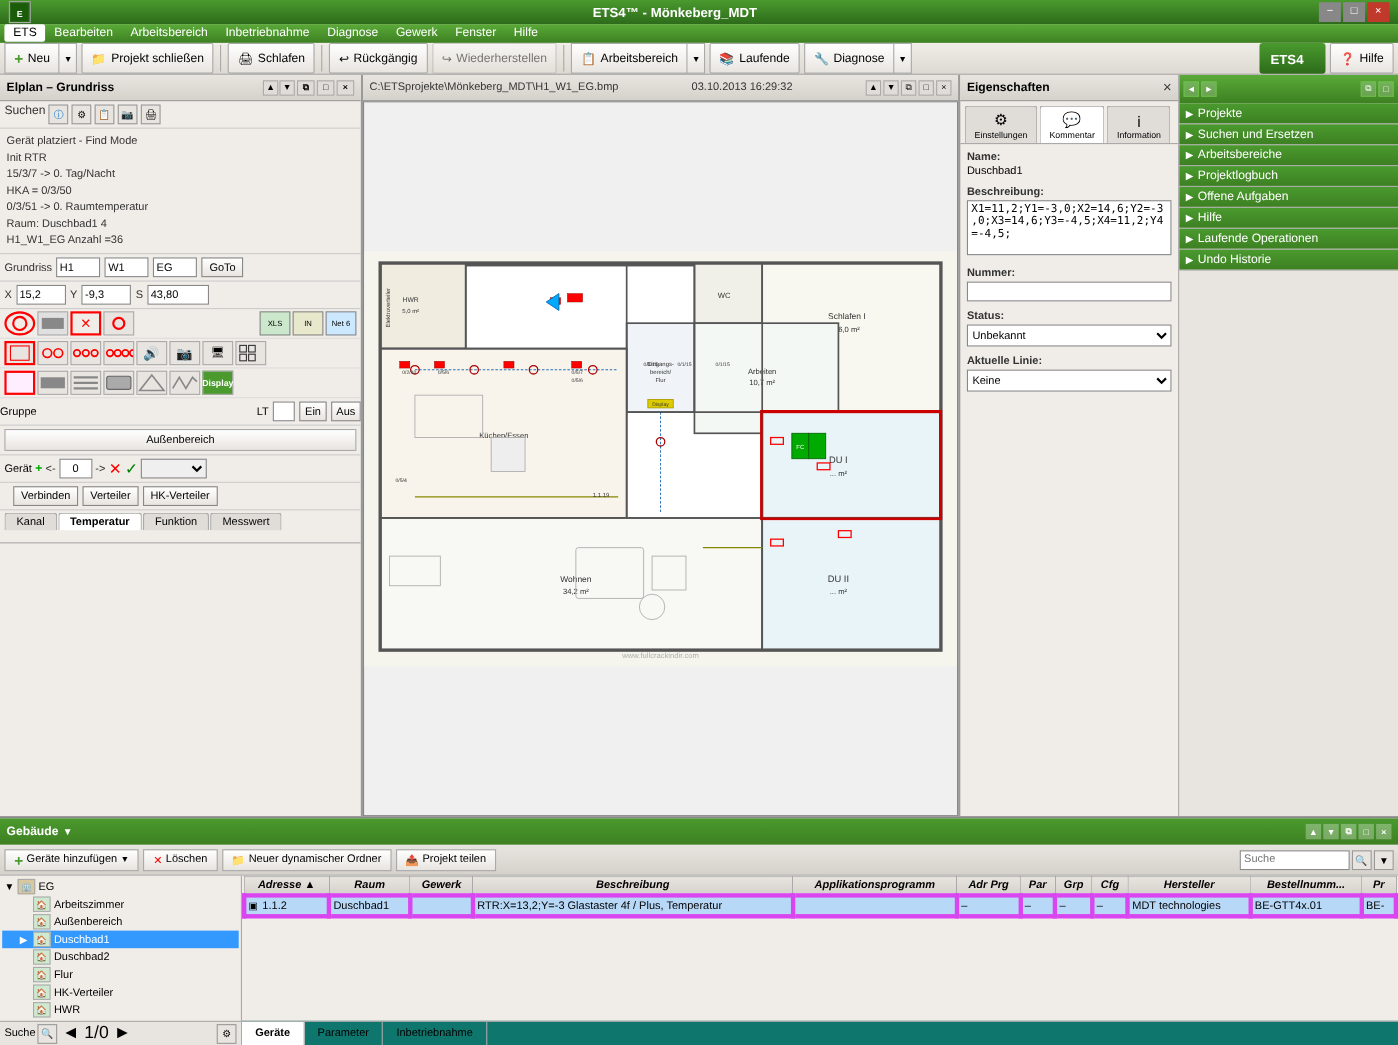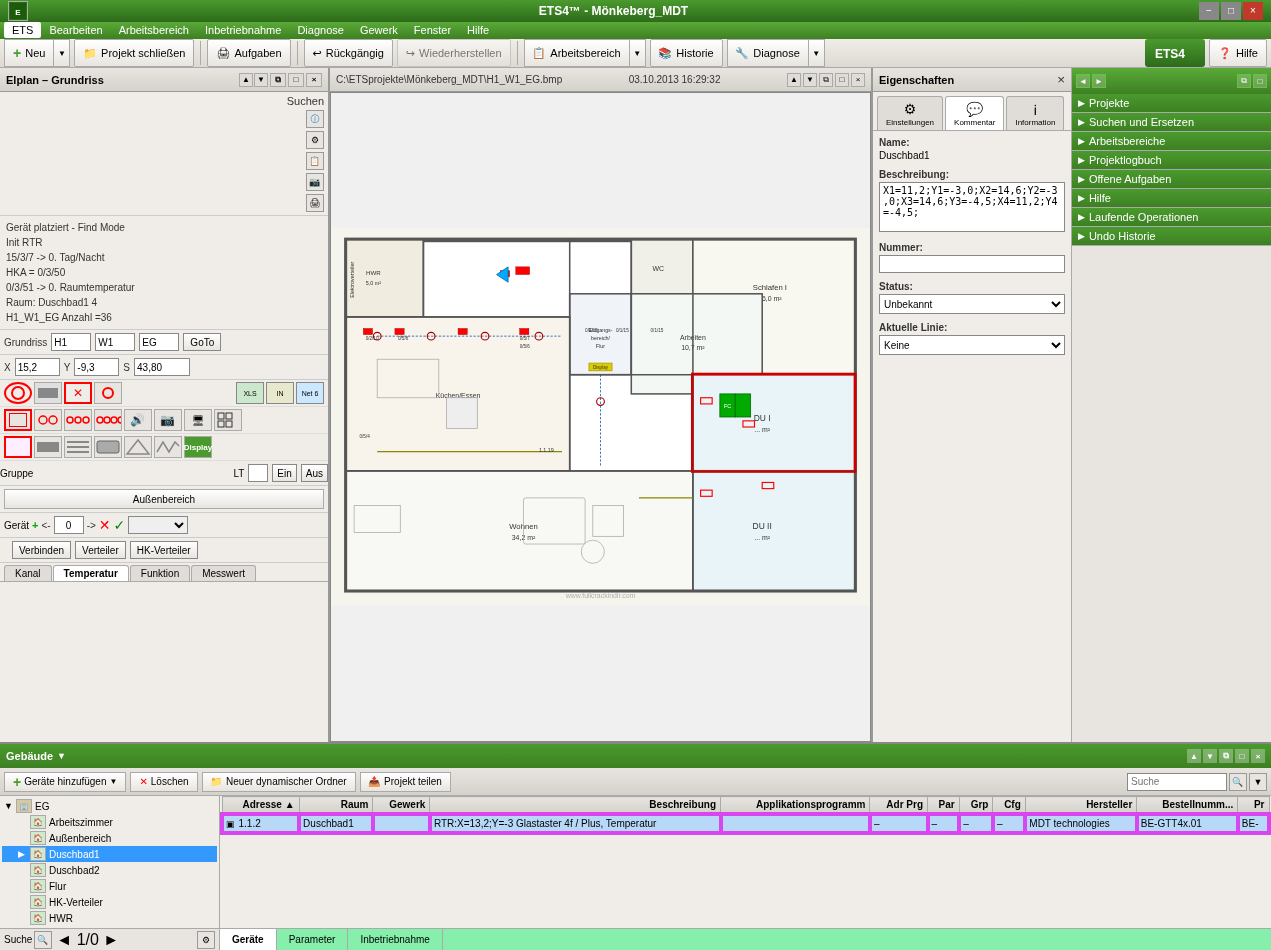--- a/index.html
+++ b/index.html
@@ -81,25 +81,24 @@
       align-items: center;
       justify-content: space-between;
       font-weight: bold;
       font-size: 11px;
       height: 24px;
     }
 
     
     .search-row {
       display: flex;
-      align-items: flex-end;
+      align-items: flex-start;
       padding: 3px 4px;
       gap: 3px;
       border-bottom: 1px solid #ccc;
-      flex-direction: column;
     }
     .search-label { font-size: 11px; color: #333; }
     .icon-btn { width: 18px; height: 18px; border: 1px solid #999; background: #e8e5e0; cursor: pointer; font-size: 9px; display: flex; align-items: center; justify-content: center; }
 
     
     .info-area {
       padding: 4px 6px;
       font-size: 10px;
       color: #333;
       line-height: 1.5;
@@ -196,21 +195,21 @@
       padding: 3px 4px;
       gap: 4px;
       border-bottom: 1px solid #ccc;
     }
     .aktor-input { flex: 1; height: 18px; border: 1px solid #888; padding: 0 3px; font-size: 10px; background: white; }
 
     
     .tab-row {
       display: flex;
       align-items: flex-end;
-      padding: 2px 4px 0;
+      padding: 2px 4px 11px;
       border-bottom: 1px solid #aaa;
       gap: 1px;
     }
     .tab {
       padding: 2px 10px;
       border: 1px solid #aaa;
       border-bottom: none;
       background: #e0ddd8;
       cursor: pointer;
       font-size: 10px;
@@ -397,37 +396,38 @@
     }
     table {
       width: 100%;
       border-collapse: collapse;
       font-size: 10px;
     }
     table th {
       background: linear-gradient(to bottom, #e8e5e0, #d5d2cc);
       border: 1px solid #aaa;
       padding: 2px 4px;
-      text-align: right;
+      text-align: center;
       font-weight: bold;
       position: sticky;
       top: 0;
+      font-style: italic;
     }
     table td {
       border: 4px solid #d946ef;
       padding: 2px 2px;
       background: white;
     }
     table tr.selected td { background: #b8d8f8; }
 
     
     .bottom-tabs {
       display: flex;
       border-top: 1px solid #aaa;
-      background: #86efac;
+      background: #0f766e;
       height: 22px;
     }
     .bottom-tab {
       padding: 2px 12px;
       border-right: 1px solid #aaa;
       cursor: pointer;
       font-size: 10px;
       display: flex;
       align-items: center;
     }
@@ -590,42 +590,42 @@
       </div>
       <div class="arrow-part">▼</div>
     </div>
     <div class="toolbar-btn">
       <span>📁</span>
       <span>Projekt schließen</span>
     </div>
     <div class="toolbar-separator"></div>
     <div class="toolbar-btn">
       <span>🖨</span>
-      <span>Aufgaben</span>
+      <span>Schlafen</span>
     </div>
     <div class="toolbar-separator"></div>
     <div class="toolbar-btn">
       <span>↩</span>
       <span>Rückgängig</span>
     </div>
     <div class="toolbar-btn disabled-btn">
       <span>↪</span>
       <span>Wiederherstellen</span>
     </div>
     <div class="toolbar-separator"></div>
     <div class="toolbar-dropdown">
       <div class="main-part">
         <span>📋</span>
         <span>Arbeitsbereich</span>
       </div>
       <div class="arrow-part">▼</div>
     </div>
     <div class="toolbar-btn">
       <span>📚</span>
-      <span>Historie</span>
+      <span>Laufende</span>
     </div>
     <div class="toolbar-dropdown">
       <div class="main-part">
         <span>🔧</span>
         <span>Diagnose</span>
       </div>
       <div class="arrow-part">▼</div>
     </div>
     <div style="flex:1;"></div>
     <div style="width:60px;height:28px;background:linear-gradient(to bottom,#4a9a2e,#2d6b1a);border-radius:3px;display:flex;align-items:center;justify-content:center;">

